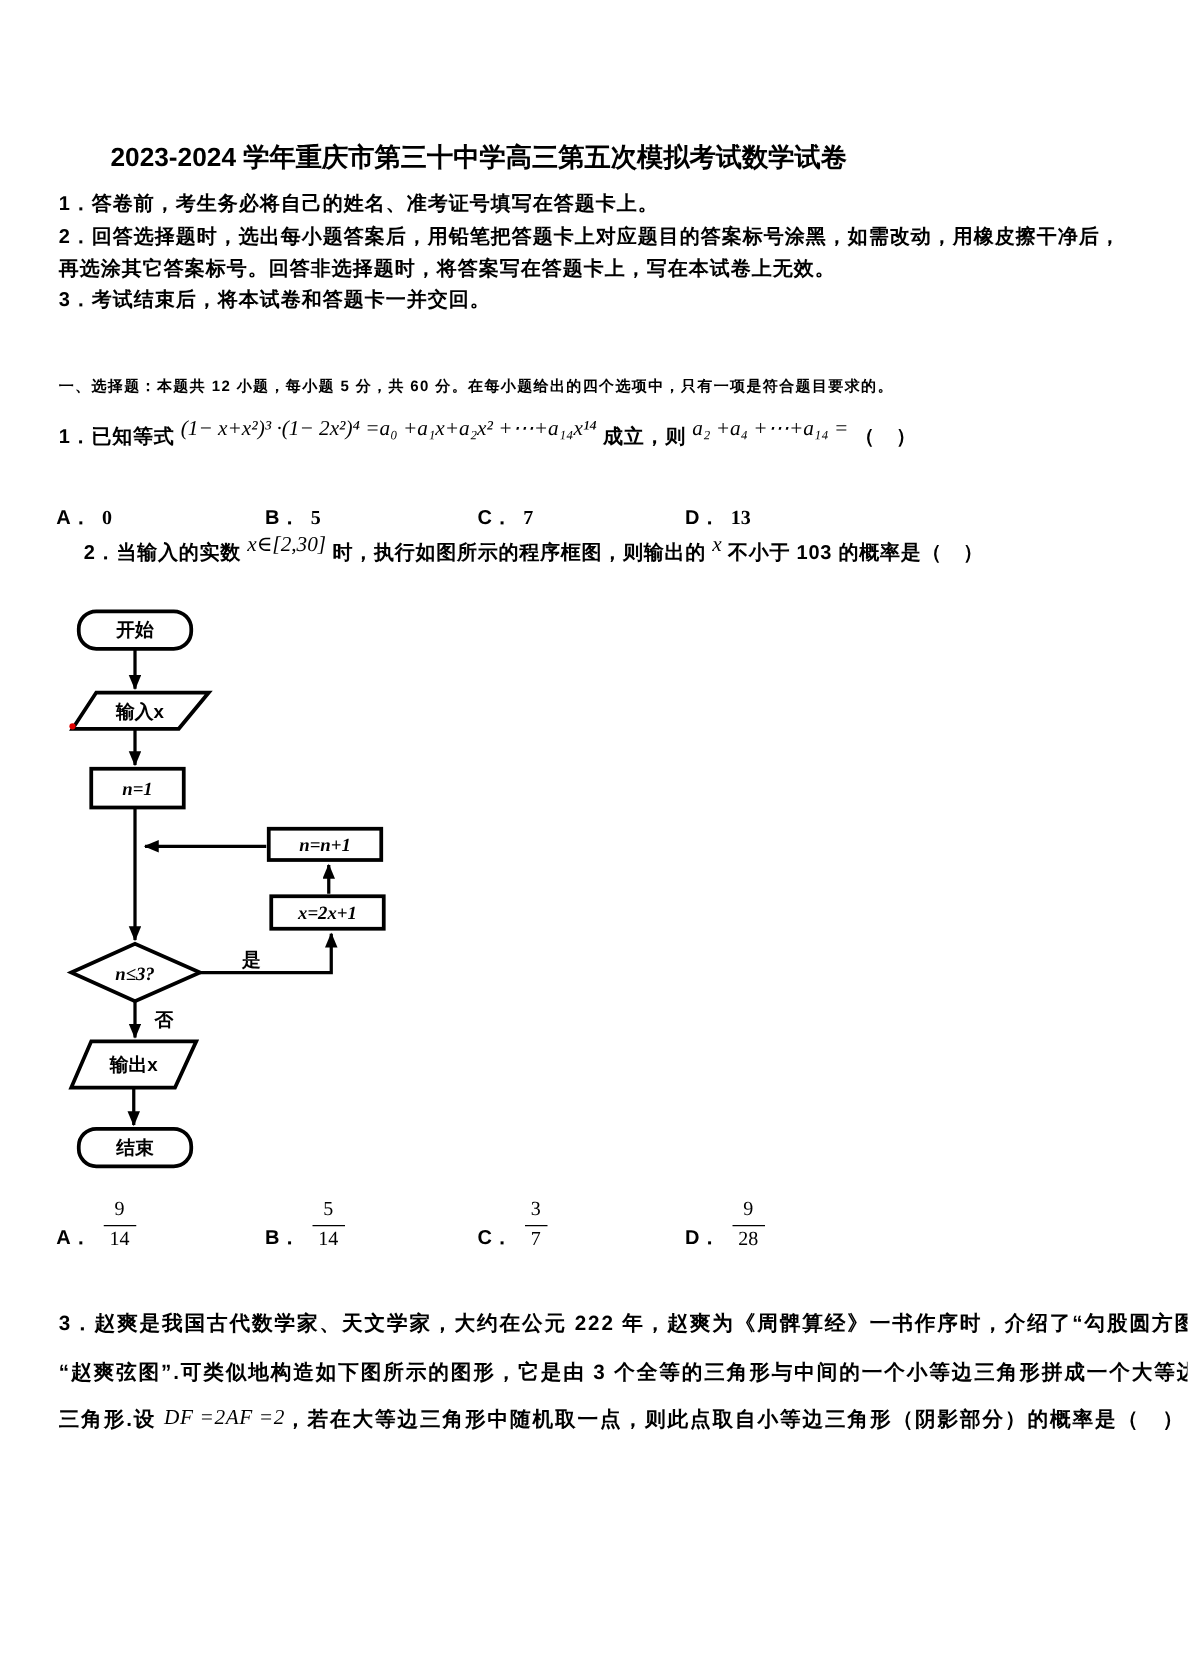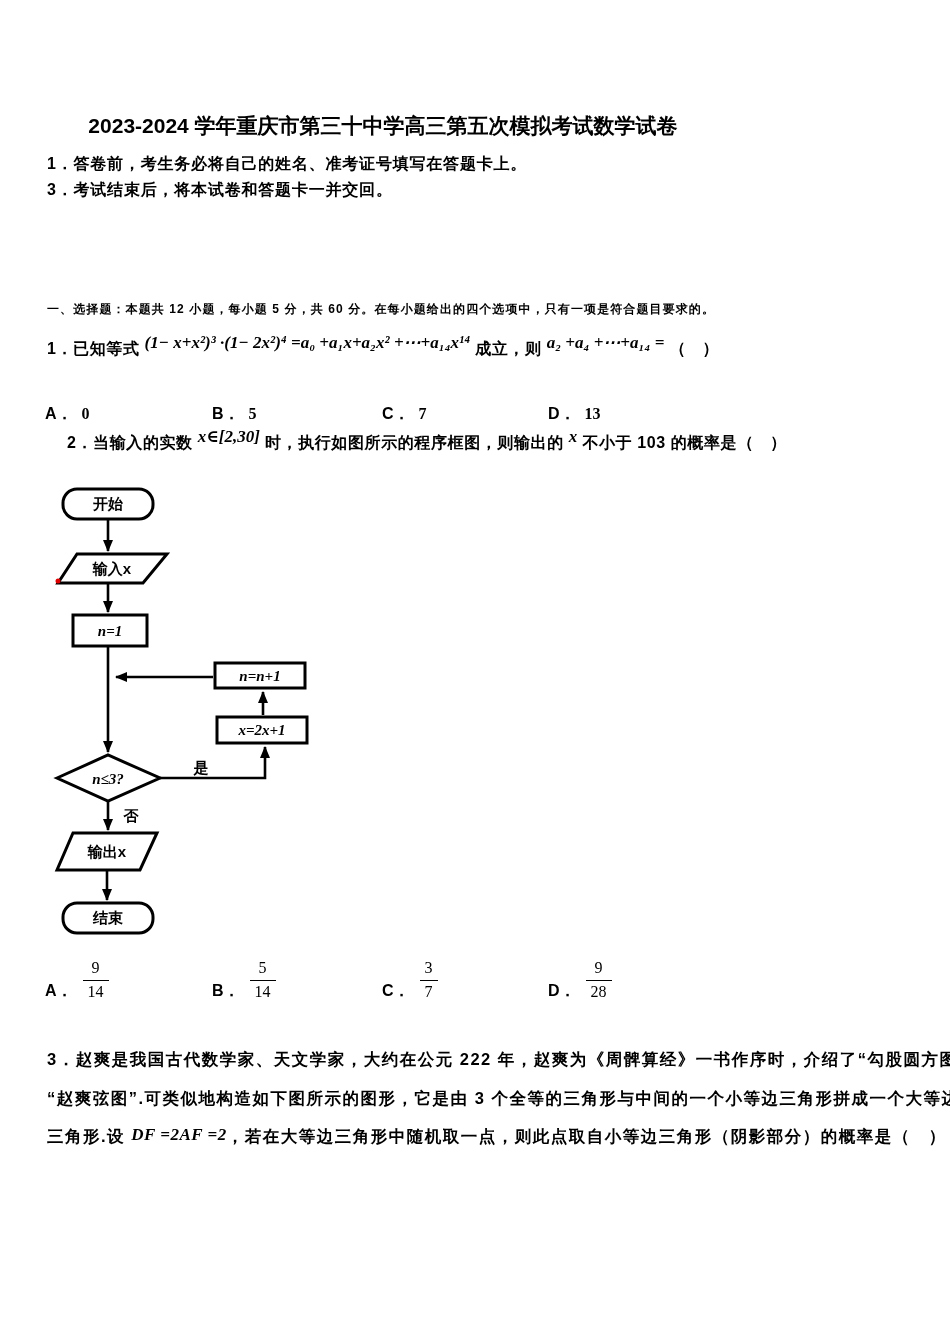--- a/index.html
+++ b/index.html
@@ -22,21 +22,21 @@
     font-size:12px; font-weight:700; letter-spacing:1.1px; white-space:nowrap;
   }
   .qline {
     left:47px; width:880px; font-size:16px; font-weight:700;
     letter-spacing:0.6px; white-space:nowrap;
   }
   #q1-line { top:338px; }
   #q2-line { top:432px;margin-left:20px; }
   .math {
     font-family:"Liberation Serif","DejaVu Serif",serif;
-    font-style:italic; font-weight:700; font-size:17px; letter-spacing:0;
+    font-style:italic; font-weight:400; font-size:17px; letter-spacing:0;
   }
   .raise { position:relative; top:-6px; display:inline-block; }
   .raise-sm { position:relative; top:-2px; display:inline-block; }
   .opt { position:absolute; top:404px; font-size:16px; font-weight:700; }
   .opt-val {
     font-family:"Liberation Serif","DejaVu Serif",serif;
     font-weight:700; margin-left:9px;
   }
   .col-a { left:45px; } .col-b { left:212px; } .col-c { left:382px; } .col-d { left:548px; }
   .opt2 { position:absolute; top:957px; display:flex; align-items:flex-end; }
@@ -64,20 +64,22 @@
     font-style:italic; font-size:15px; font-weight:700;
   }
 </style>
 </head>
 <body>
 
 <div class="abs page-title">2023-2024 学年重庆市第三十中学高三第五次模拟考试数学试卷</div>
 
 <div class="abs notice">
   <div>1．答卷前，考生务必将自己的姓名、准考证号填写在答题卡上。</div>
+  <div>2．回答选择题时，选出每小题答案后，用铅笔把答题卡上对应题目的答案标号涂黑，如需改动，用橡皮擦干净后，</div>
+  <div>再选涂其它答案标号。回答非选择题时，将答案写在答题卡上，写在本试卷上无效。</div>
   <div>3．考试结束后，将本试卷和答题卡一并交回。</div>
 </div>
 
 <div class="abs section-header">一、选择题：本题共 12 小题，每小题 5 分，共 60 分。在每小题给出的四个选项中，只有一项是符合题目要求的。</div>
 
 <div class="abs qline" id="q1-line">
   <span>1．</span><span>已知等式</span>
   <span class="math raise">(1− x+x²)³ ·(1− 2x²)⁴ =a₀ +a₁x+a₂x² +⋯+a₁₄x¹⁴</span>
   <span>成立，则</span>
   <span class="math raise">a₂ +a₄ +⋯+a₁₄ =</span>

